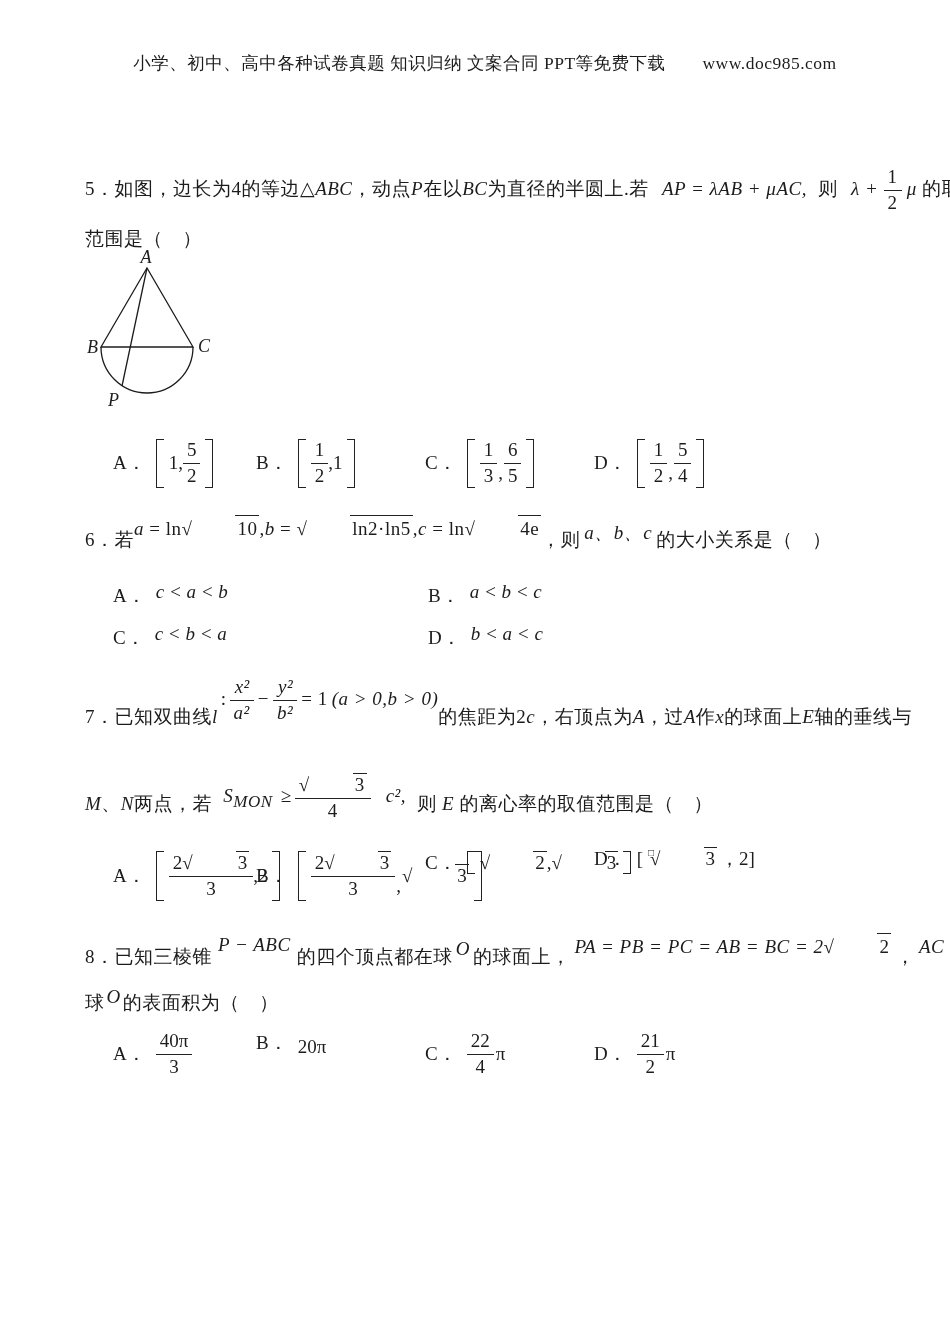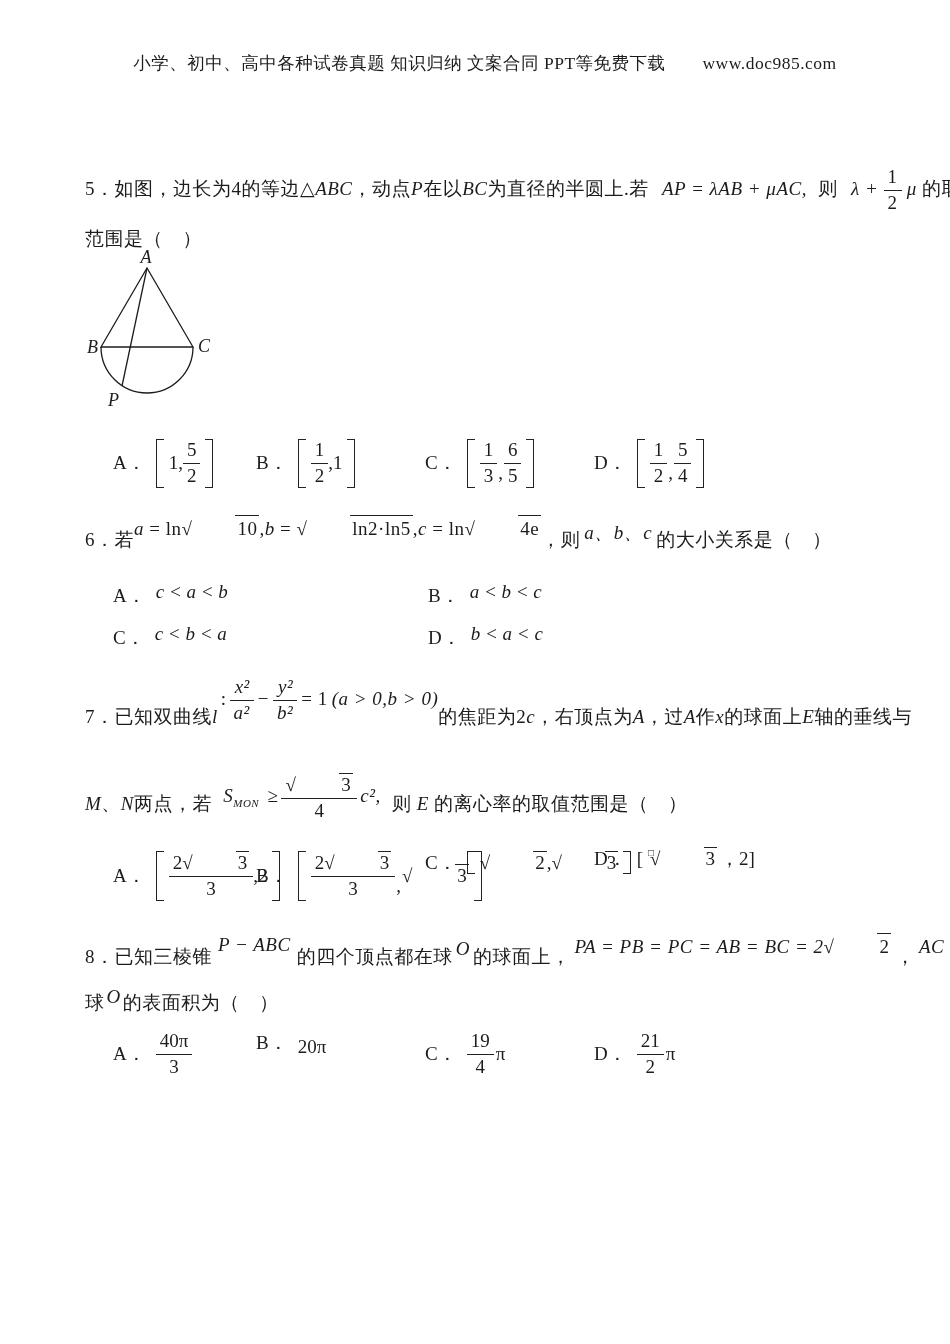--- a/index.html
+++ b/index.html
@@ -25,21 +25,21 @@
   .opt{position:absolute;display:inline-flex;align-items:center;white-space:nowrap;font-size:19px;}
   .opt .lab{margin-right:10px;font-style:normal;}
   .up4{position:relative;top:-4px;display:inline-block;}
   .up6{position:relative;top:-6px;display:inline-block;}
   .up7{position:relative;top:-7px;display:inline-block;}
   .up8{position:relative;top:-8px;display:inline-block;}
   .up10{position:relative;top:-10px;display:inline-block;}
   .up11{position:relative;top:-11px;display:inline-block;}
   .up12{position:relative;top:-12px;display:inline-block;}
   .up18{position:relative;top:-18px;display:inline-block;white-space:nowrap;}
-  .msub{font-size:11px;font-style:italic;}
+  .msub{font-size:17px;font-style:italic;}
   .boxidx{font-size:10px;vertical-align:9px;margin-right:-4px;}
   .hdr{font-size:17.5px;}
   svg text{font-family:"Liberation Serif","DejaVu Serif",serif;font-style:italic;font-size:18px;fill:#1c1c1c;}
   svg path,svg line{stroke:#1c1c1c;stroke-width:1.3;fill:none;}
 </style>
 </head>
 <body>
 
 <div class="page">
 
@@ -161,21 +161,21 @@
           <span class="fn mth">y²</span>
           <span class="fd mth">b²</span>
         </span><span class="rom" style="margin:0 4px;">= 1</span><span class="mth">(a &gt; 0,b &gt; 0)</span></span><span>的焦距为2</span><span class="mth">c</span><span>，右顶点为</span><span class="mth">A</span><span>，过</span><span class="mth">A</span><span>作</span><span class="mth">x</span><span>的球面上</span><span class="mth">E</span><span>轴的垂线与</span>
   </div>
 
   <div class="abs cn" style="top:781px;left:85px;">
     <span class="mth">M</span><span>、</span><span class="mth">N</span><span>两点，若</span>
     <span class="up8" style="margin:0 6px;"><span class="mth">S</span><sub class="msub">MON</sub> <span class="rom" style="margin:0 3px;">≥</span><span class="frac">
           <span class="fn"><span class="sqrt"><span class="sg">√</span><span class="rd">3</span></span></span>
           <span class="fd">4</span>
-        </span><span class="mth" style="margin-left:3px;">c²,</span></span>
+        </span><span class="mth" style="margin-left:15px;">c²,</span></span>
     <span>则</span> <span class="mth">E</span> <span>的离心率的取值范围是（　）</span>
   </div>
 
   <div class="opt" style="top:846px;left:113px;">
     <span class="lab">A．</span>
     <span class="ivl">
         <span class="bk l"></span>
         <span class="frac">
           <span class="fn"><span class="rom">2</span><span class="sqrt"><span class="sg">√</span><span class="rd">3</span></span></span>
           <span class="fd">3</span>
@@ -227,21 +227,21 @@
         <span class="fd">3</span>
       </span>
     </div>
   <div class="opt" style="top:1030px;left:256px;">
       <span class="lab">B．</span>
       <span class="rom" style="position:relative;top:4px;">20π</span>
     </div>
   <div class="opt" style="top:1030px;left:425px;">
       <span class="lab">C．</span>
       <span class="frac">
-        <span class="fn">19</span>
+        <span class="fn">22</span>
         <span class="fd">4</span>
       </span>
       <span class="rom" style="margin-left:2px;">π</span>
     </div>
   <div class="opt" style="top:1030px;left:594px;">
       <span class="lab">D．</span>
       <span class="frac">
         <span class="fn">21</span>
         <span class="fd">2</span>
       </span>

